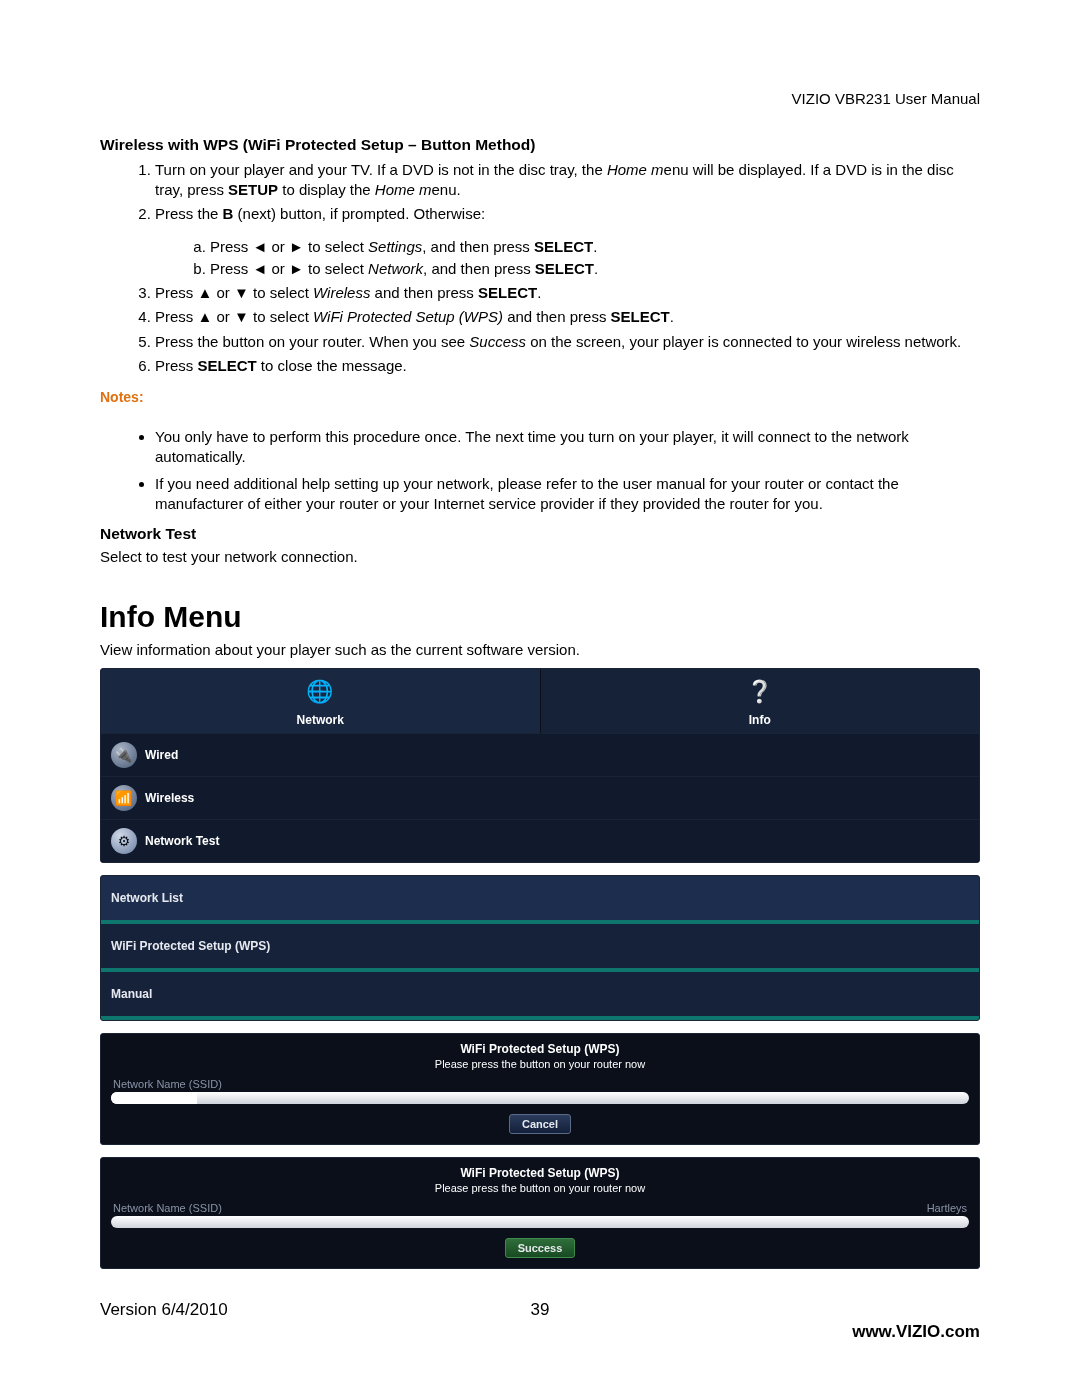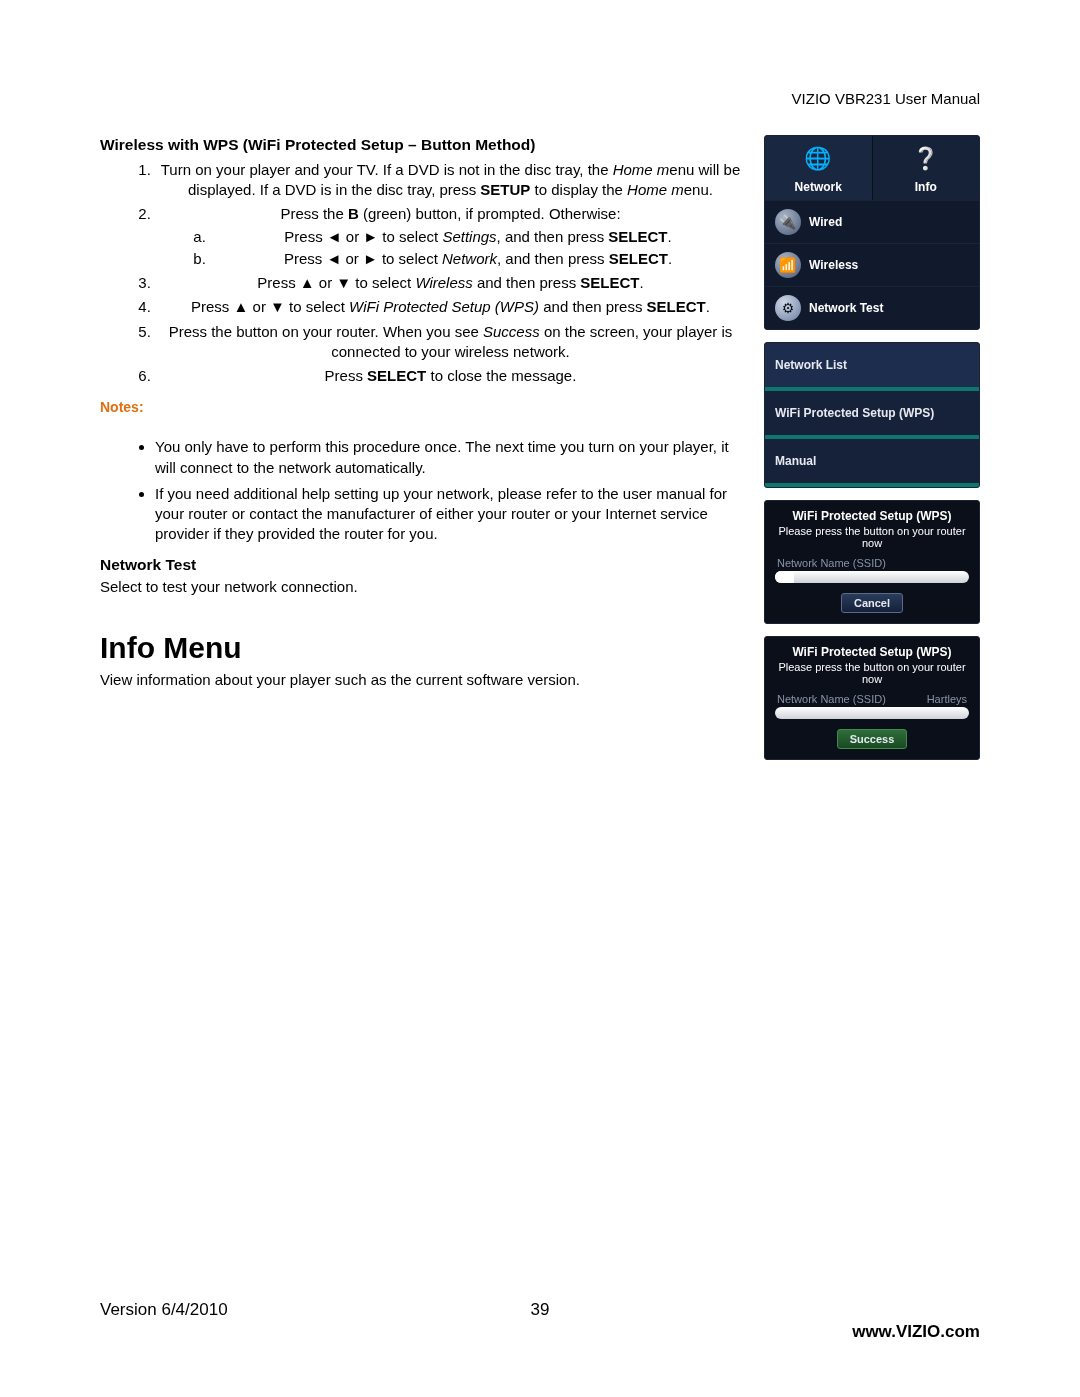--- a/index.html
+++ b/index.html
@@ -17,49 +17,49 @@
     box-sizing: border-box;
     padding: 90px 100px 60px 100px;
   }
   .doc-header {
     text-align: right;
     font-size: 15px;
     margin-bottom: 28px;
   }
   .layout {
     display: flex;
-    gap: 18px;
+    gap: 8px;
+    flex-direction: column;
   }
   .left-col {
     flex: 1 1 auto;
     font-size: 15px;
     line-height: 1.35;
   }
   .right-col {
     flex: 0 0 216px;
     display: flex;
     flex-direction: column;
     gap: 12px;
   }
   .h-bold {
     font-weight: bold;
     font-size: 15.5px;
     margin-bottom: 4px;
   }
   ol.main-list {
     margin: 4px 0 8px 0;
     padding-left: 55px;
-    text-align: center;
   }
   ol.main-list > li {
     margin-bottom: 4px;
   }
   ol.sub-list {
     list-style-type: lower-alpha;
-    margin: 2px 0 2px 0;
+    margin: 12px 0 2px 0;
     padding-left: 55px;
   }
   ol.sub-list > li {
     margin-bottom: 2px;
   }
   .notes-label {
     color: #e07010;
     font-weight: bold;
     font-size: 14px;
     margin-top: 12px;
@@ -190,21 +190,21 @@
   <div class="doc-header">VIZIO VBR231 User Manual</div>
 
   <div class="layout">
     <div class="left-col">
       <div class="h-bold">Wireless with WPS (WiFi Protected Setup – Button Method)</div>
       <ol class="main-list">
         <li>
           <span>Turn on your player and your TV. If a DVD is not in the disc tray, the </span><i>Home m</i><span>enu will be displayed. If a DVD is in the disc tray, press </span><b>SETUP</b><span> to display the </span><i>Home m</i><span>enu.</span>
         </li>
         <li>
-          <span>Press the </span><b>B</b><span> (green) button, if prompted. Otherwise:</span>
+          <span>Press the </span><b>B</b><span> (next) button, if prompted. Otherwise:</span>
           <ol class="sub-list">
             <li>
               <span>Press ◄ or ► to select </span><i>Settings</i><span>, and then press </span><b>SELECT</b><span>.</span>
             </li>
             <li>
               <span>Press ◄ or ► to select </span><i>Network</i><span>, and then press </span><b>SELECT</b><span>.</span>
             </li>
           </ol>
         </li>
         <li>

